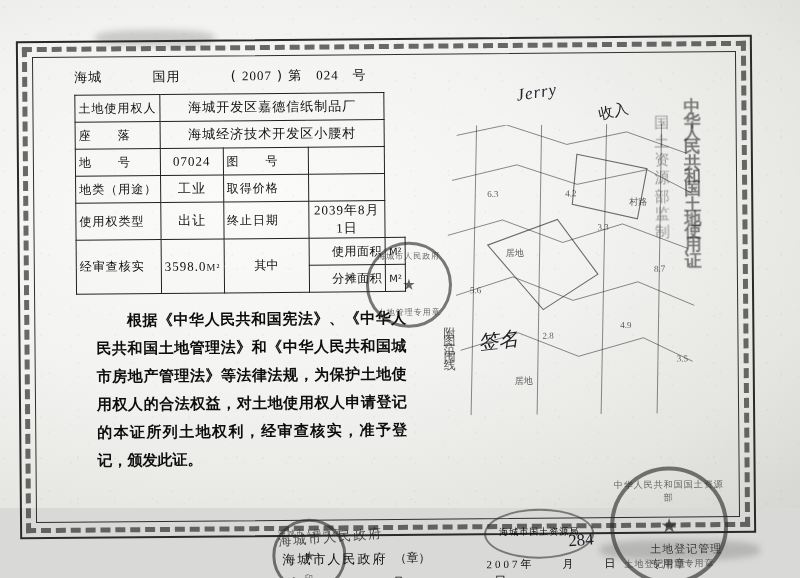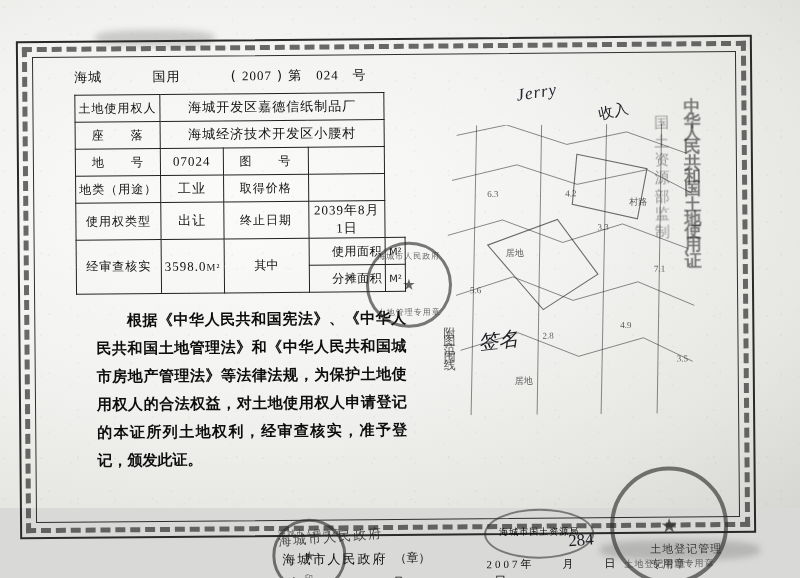--- a/index.html
+++ b/index.html
@@ -65,21 +65,21 @@
     border-collapse:collapse;
   }
   .tbl td{
     border:1px solid #222;
     height:26px;
     font-size:12px;
     color:#111;
     padding:0 3px;
     vertical-align:middle;
   }
-  .lbl{width:78px;text-align:center;letter-spacing:1px;white-space:nowrap;}
+  .lbl{width:78px;letter-spacing:1px;white-space:nowrap;}
   .val{text-align:center;font-family:"Liberation Serif", serif;}
   .val.hand{font-size:13px;letter-spacing:1px;}
   .mid{width:34px;text-align:center;line-height:1.05;font-size:11px;}
   .sub-l{width:86px;text-align:right;font-size:11px;letter-spacing:.5px;}
   .sub-v{text-align:center;}
   .unit{font-size:10px;}
 
   
   .para{
     position:absolute;left:48px;top:238px;width:310px;
@@ -293,27 +293,28 @@
             <path d="M130,30 L200,45 L190,95 L125,80 Z" stroke-width="1.1"></path>
           </g>
         </svg>
         <span style="left:58px;top:122px;">居地</span>
         <span style="left:182px;top:72px;">村路</span>
         <span style="left:66px;top:250px;">居地</span>
         <span style="left:118px;top:42px;margin-top:22px;">4.2</span>
         <span style="left:150px;top:98px;">3.3</span>
         <span style="left:22px;top:160px;">5.6</span>
         <span style="left:94px;top:206px;">2.8</span>
-        <span style="left:206px;top:140px;">7.1</span>
+        <span style="left:206px;top:140px;">8.7</span>
         <span style="left:172px;top:196px;">4.9</span>
         <span style="left:40px;top:64px;">6.3</span>
         <span style="left:228px;top:230px;">3.5</span>
       </div>
 
       <div class="stamp-round stamp-big">
+        <div class="stamp-txt" style="top:8px;">中华人民共和国国土资源部</div>
         <div class="star">★</div>
         <div class="stamp-txt" style="bottom:10px;">土地登记管理专用章</div>
       </div>
 
       <div class="stamp-round stamp-mid">
         <div class="stamp-txt" style="top:6px;font-size:8px;">海城市人民政府</div>
         <div class="star" style="font-size:15px;">★</div>
         <div class="stamp-txt" style="bottom:7px;font-size:8px;">土地管理专用章</div>
       </div>
 

